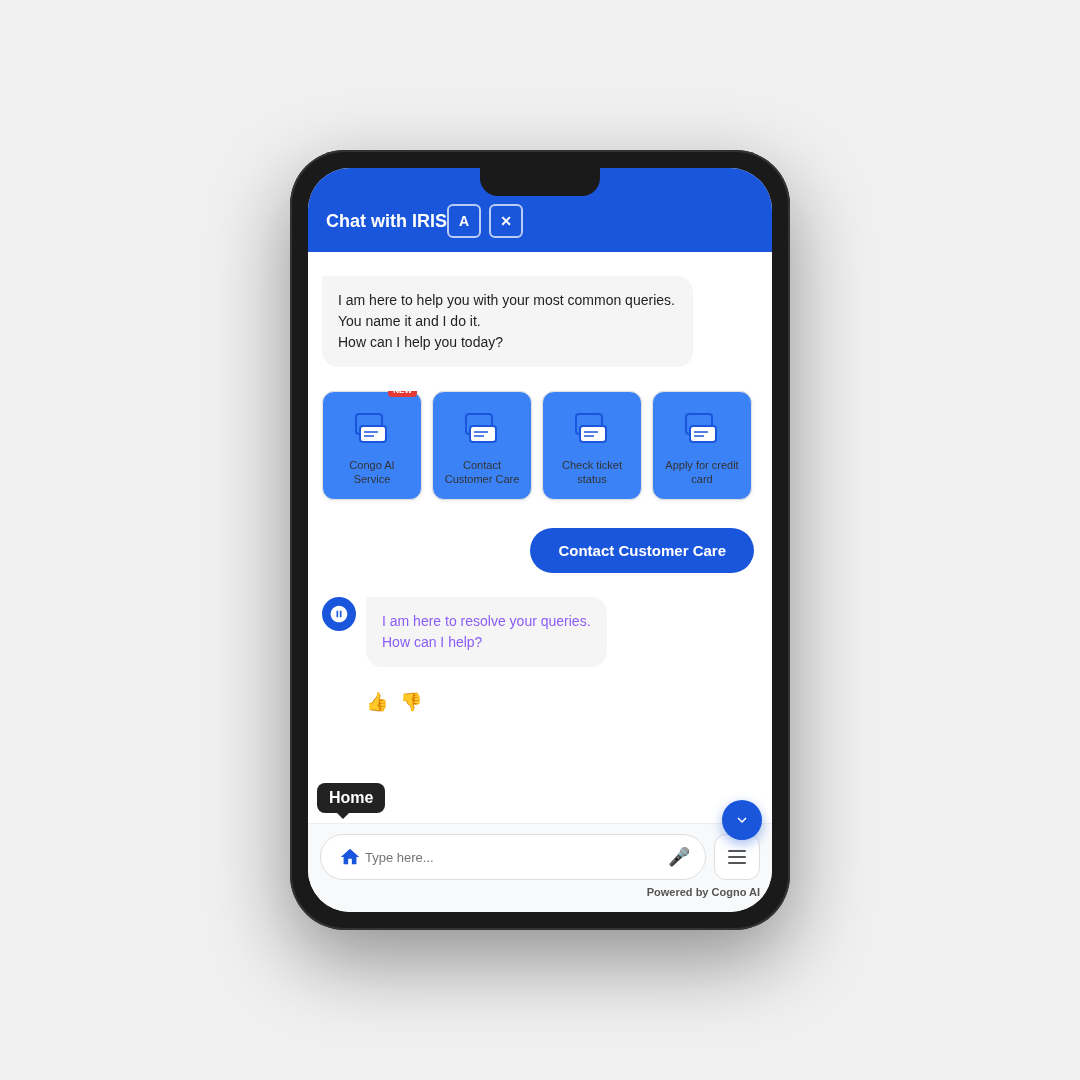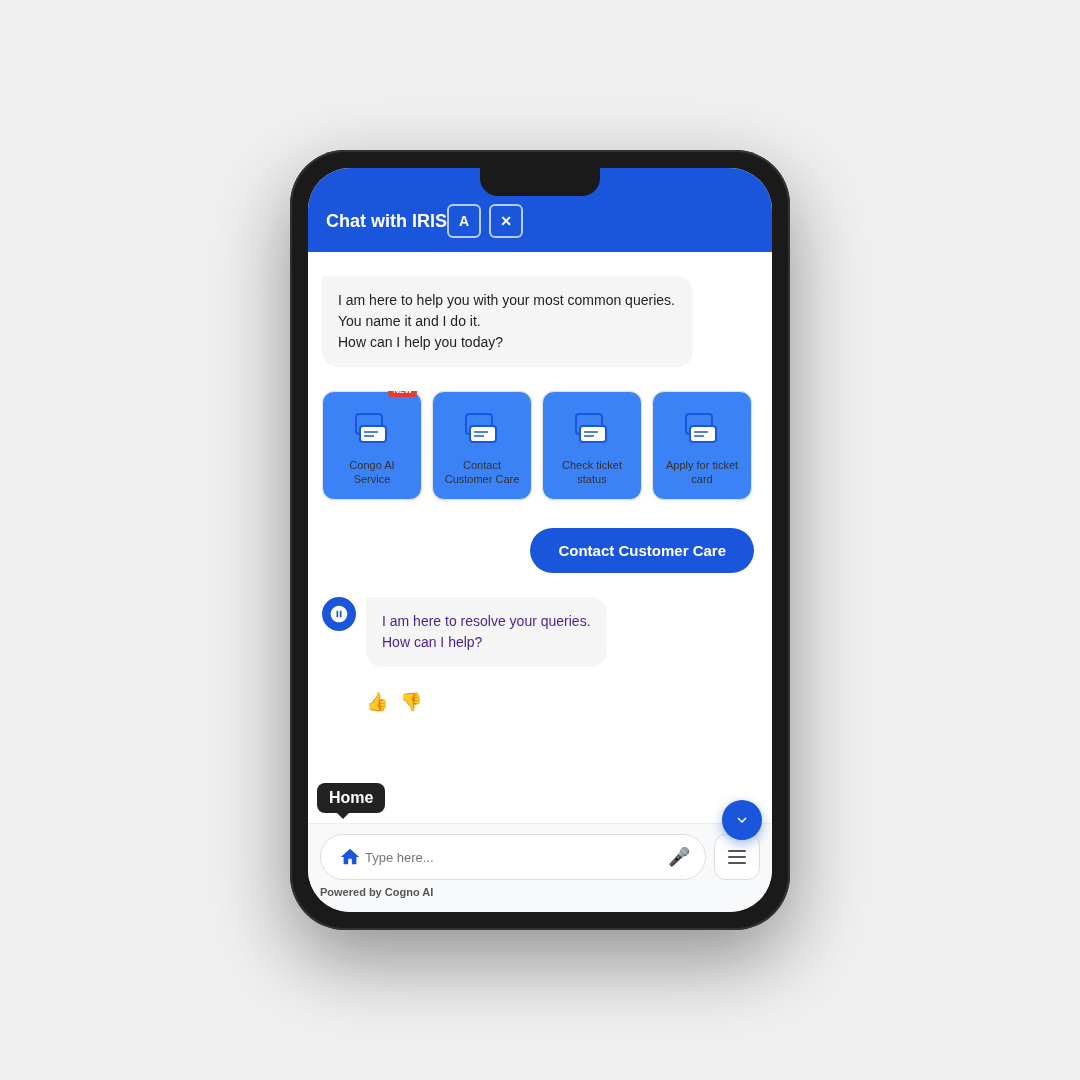--- a/index.html
+++ b/index.html
@@ -191,21 +191,21 @@
       width: 20px;
       height: 20px;
       fill: white;
     }
 
     .bot-message-content {
       background: #f5f5f5;
       border-radius: 4px 16px 16px 16px;
       padding: 14px 16px;
       font-size: 14px;
-      color: #4c1d95;
+      color: #8b5cf6;
       line-height: 1.5;
       max-width: 80%;
     }
 
     
     .feedback-row {
       display: flex;
       gap: 12px;
       margin-left: 44px;
     }
@@ -317,21 +317,21 @@
     }
 
     .menu-line {
       width: 18px;
       height: 2px;
       background: #555;
       border-radius: 2px;
     }
 
     .powered-by {
-      text-align: left;
+      text-align: right;
       font-size: 11px;
       color: #888;
       padding: 6px 0 4px;
     }
 
     .powered-by span {
       font-weight: 700;
       color: #555;
     }
 
@@ -430,21 +430,21 @@
 
         <div class="action-card">
           <div class="action-card-icon">
             <svg class="chat-icon-svg" viewBox="0 0 40 40" fill="none" xmlns="http://www.w3.org/2000/svg">
               <rect x="4" y="6" width="26" height="20" rx="3" stroke="#1a56db" stroke-width="2" fill="none"></rect>
               <rect x="8" y="18" width="26" height="16" rx="3" stroke="#1a56db" stroke-width="2" fill="white"></rect>
               <line x1="12" y1="24" x2="26" y2="24" stroke="#1a56db" stroke-width="1.5"></line>
               <line x1="12" y1="28" x2="22" y2="28" stroke="#1a56db" stroke-width="1.5"></line>
             </svg>
           </div>
-          <span class="action-card-label">Apply for ticket card</span>
+          <span class="action-card-label">Apply for credit card</span>
         </div>
 
       </div>
 
       <button class="user-message-btn">
         <span>Contact Customer Care</span>
       </button>
 
       <div class="bot-message-row">
         <div class="bot-avatar">

